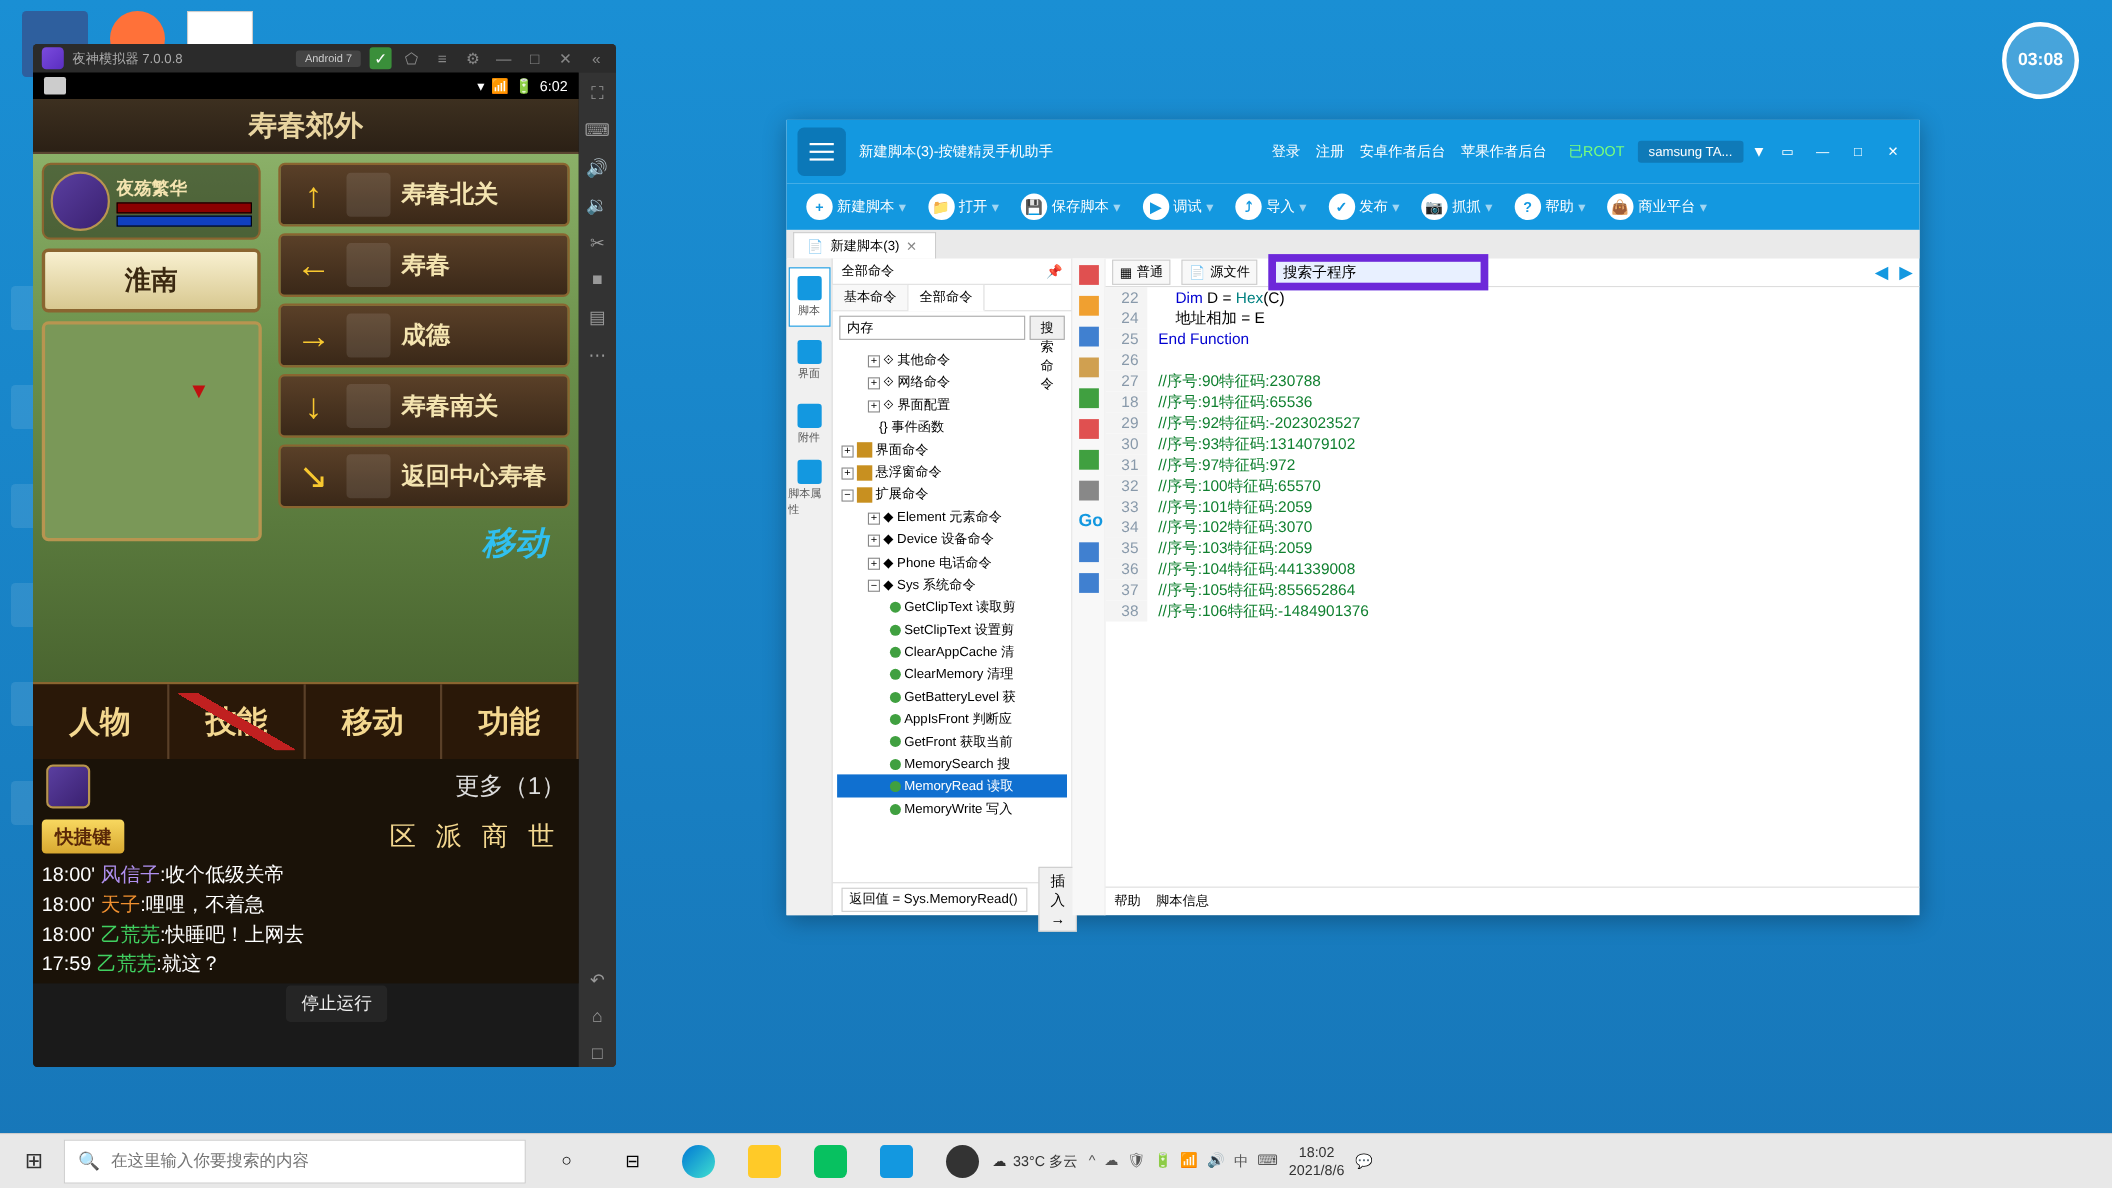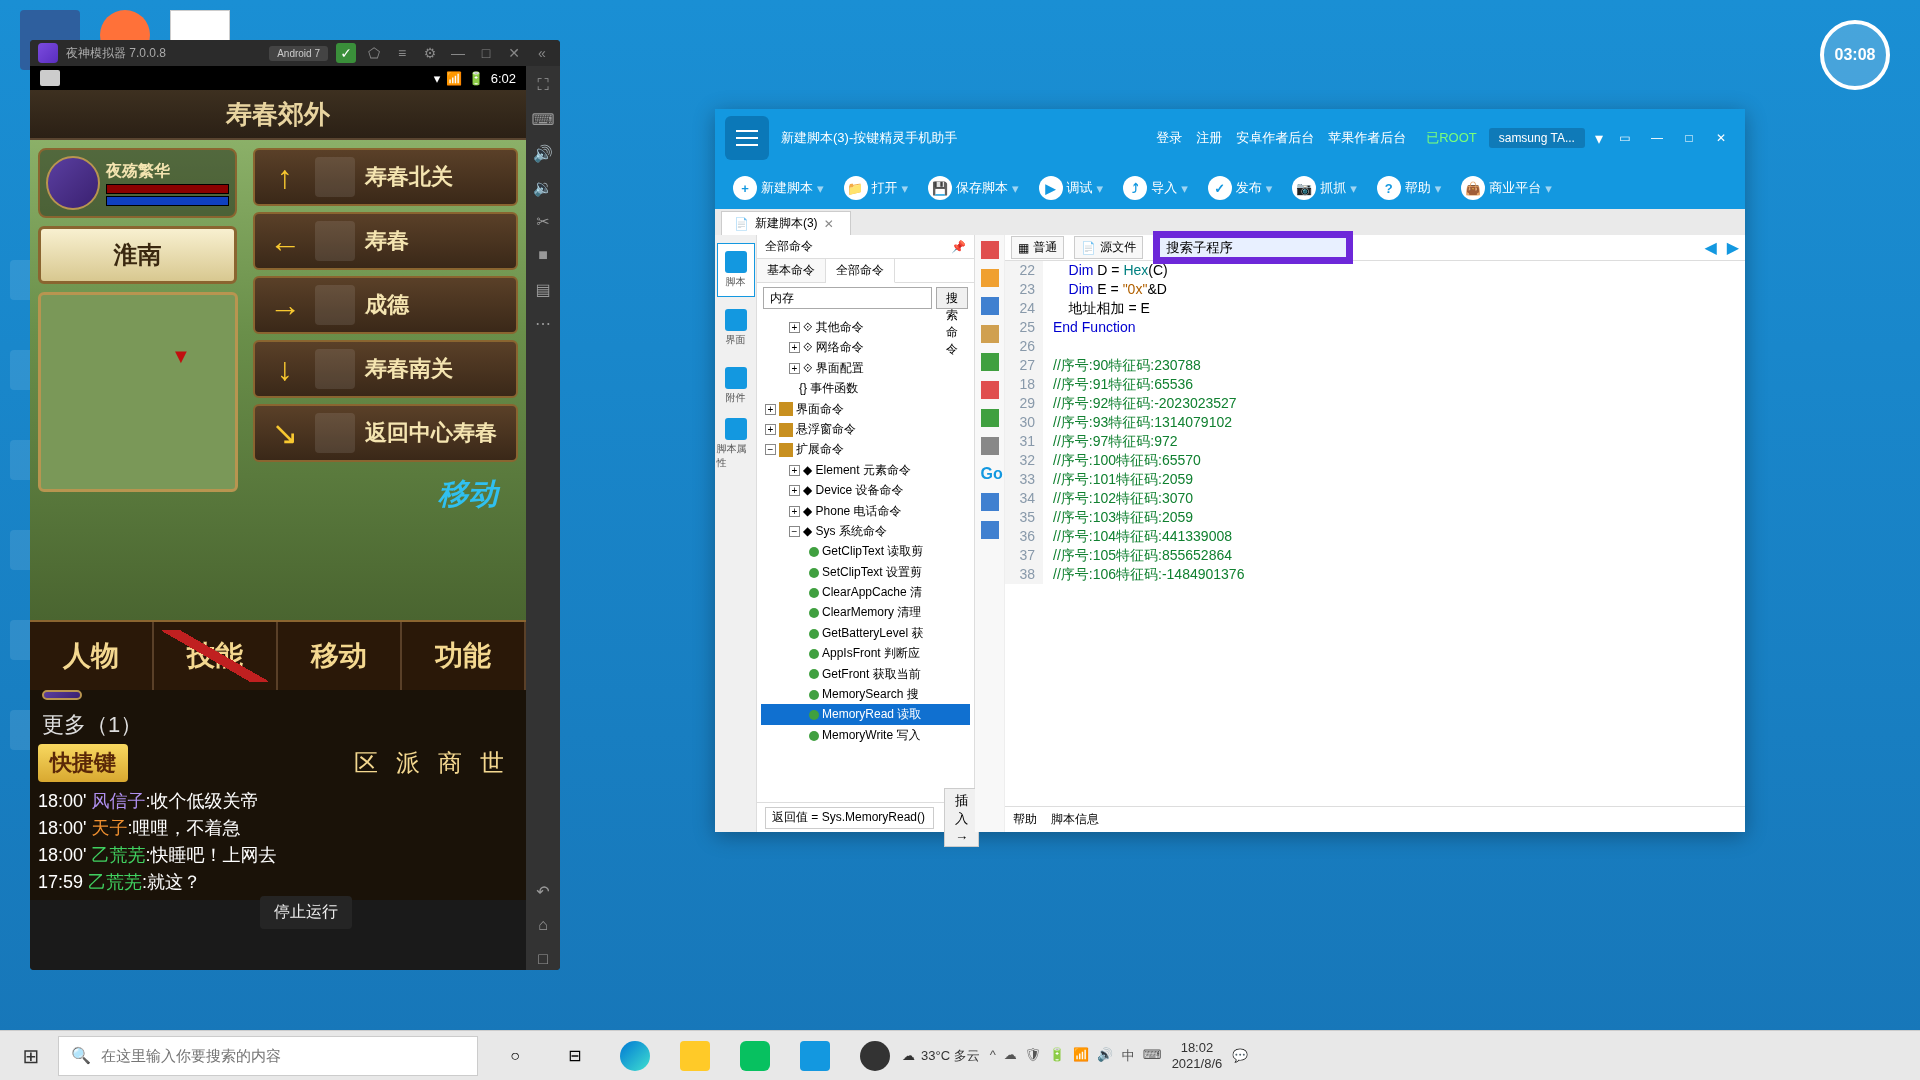--- a/index.html
+++ b/index.html
@@ -56,27 +56,27 @@
 .dest-item { background: linear-gradient(180deg,#5a4028,#3a2818); border: 2px solid #8a6530; border-radius: 6px; padding: 6px 10px; display: flex; align-items: center; gap: 10px; margin-bottom: 6px; height: 58px; }
 .dest-arrow { width: 40px; height: 40px; display: flex; align-items: center; justify-content: center; font-size: 32px; color: #f8c830; }
 .dest-icon { width: 40px; height: 40px; background: rgba(255,255,255,0.1); border-radius: 4px; }
 .dest-name { color: #f4e4b0; font-size: 22px; font-weight: bold; font-family: "KaiTi",serif; flex:1; }
 .action-label { text-align: right; color: #30c0f0; font-size: 30px; font-weight: bold; font-style: italic; padding: 6px 20px; font-family:"KaiTi",serif; }
 
 .game-tabs { height: 70px; display: flex; background: #2a1808; border-top: 2px solid #8a6530; }
 .game-tab { flex: 1; display: flex; align-items: center; justify-content: center; font-size: 28px; font-weight: bold; color: #f4d890; font-family: "KaiTi",serif; border-right: 2px solid #5a4028; position: relative; }
 .game-tab.crossed::after { content:""; position:absolute; inset:8px; background: linear-gradient(30deg, transparent 45%, #c02020 45%, #c02020 55%, transparent 55%); }
 
-.game-more { height: 50px; background: #1a1208; display: flex; align-items: flex-start; padding: 0 12px; gap: 10px; flex-direction: column; }
+.game-more { height: 50px; background: #1a1208; display: flex; align-items: center; padding: 0 12px; gap: 10px; }
 .more-avatar { width: 40px; height: 40px; background: linear-gradient(135deg,#5a3fa0,#3a2070); border-radius: 6px; border:2px solid #b89550; }
 .more-text { flex:1; text-align: right; color: #ddd; font-size: 22px; }
 
 .chat-area { background: #1a1208; padding: 4px 8px; }
 .chat-tabs { display: flex; gap: 14px; margin-bottom: 6px; align-items:center; }
-.chat-tab-btn { background: linear-gradient(180deg,#f8d860,#d8a830); color:#5a2808; padding: 4px 12px; font-size: 22px; font-weight: bold; border-radius: 4px; font-family:"KaiTi",serif; }
+.chat-tab-btn { background: linear-gradient(180deg,#f8d860,#d8a830); color:#5a2808; padding: 4px 12px; font-size: 17px; font-weight: bold; border-radius: 4px; font-family:"KaiTi",serif; }
 .chat-tab { color: #f4d890; font-size: 24px; font-family:"KaiTi",serif; }
 .chat-lines { font-size: 18px; color: #fff; line-height: 1.5; font-family:"SimSun",serif; }
 .chat-time { color: #fff; margin-top: 28px; }
 .chat-user-a { color: #b090f0; }
 .chat-user-b { color: #f09030; }
 .chat-user-c { color: #40d060; }
 .stop-overlay { position:absolute; top:830px; left:230px; background: rgba(40,40,40,0.85); color:#eee; padding:6px 14px; font-size:16px; border-radius:4px; }
 
 
 .editor-window { position: absolute; left: 715px; top: 109px; width: 1030px; height: 723px; background: #fff; box-shadow: 0 4px 20px rgba(0,0,0,0.3); }
@@ -462,24 +462,20 @@
           <span>▶</span>
         </div>
       </div>
       <div class="code-main">
         <div class="code-area" id="code-area">
             <div class="code-line">
               <div class="ln">22</div>
               <div class="code-txt">    <span class="kw">Dim</span> D = <span class="fn">Hex</span>(C)</div>
             </div>
             <div class="code-line">
-              <div class="ln">23</div>
-              <div class="code-txt">    <span class="kw">Dim</span> E = <span class="str">"0x"</span>&amp;D</div>
-            </div>
-            <div class="code-line">
               <div class="ln">24</div>
               <div class="code-txt">    地址相加 = E</div>
             </div>
             <div class="code-line">
               <div class="ln">25</div>
               <div class="code-txt"><span class="kw">End Function</span></div>
             </div>
             <div class="code-line">
               <div class="ln">26</div>
               <div class="code-txt"></div>

